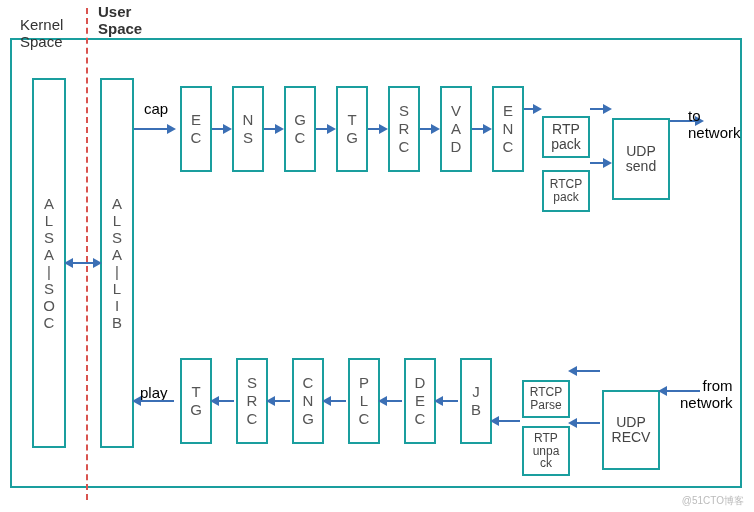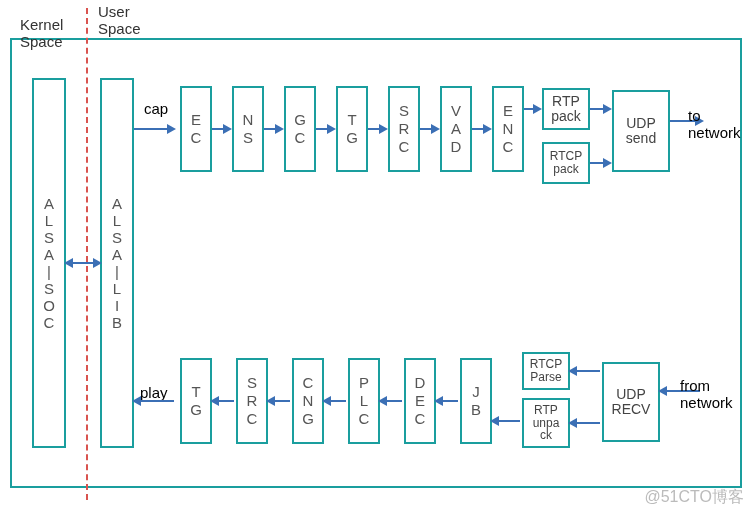--- a/index.html
+++ b/index.html
@@ -51,20 +51,21 @@
     position: absolute;
     border: 2px solid #1a9e9e;
     box-sizing: border-box;
     display: flex;
     align-items: center;
     justify-content: center;
     font-size: 14px;
     text-align: center;
     color: #444;
     background: #fff;
+    margin-top: 28px;
   }
   .sbox .inner { line-height: 1.05; }
   .lbl {
     position: absolute;
     font-size: 15px;
     color: #000000;
   }
   .arrow-h {
     position: absolute;
     height: 0;
@@ -96,33 +97,33 @@
   .arrow-dbl::before {
     left: -2px; top: -6px;
     border-top: 5px solid transparent;
     border-bottom: 5px solid transparent;
     border-right: 9px solid #3b6fb5;
   }
   .watermark {
     position: absolute;
     right: 10px;
     bottom: 4px;
-    font-size: 16px;
+    font-size: 10px;
     color: #bbb;
   }
 </style>
 </head>
 <body>
 
 <div class="outer-border"></div>
 <div class="dashed"></div>
 
 <div class="hdr" style="left:20px;top:16px;white-space:pre;">Kernel
 Space</div>
-<div class="hdr" style="left:98px;top:3px;white-space:pre;">User
+<div class="hdr" style="left:98px;top:3px;white-space:pre;font-weight:bold;">User
 Space</div>
 
 <div class="vbox" style="left:32px;top:78px;width:34px;height:370px;"></div>
 <div style="position:absolute;left:32px;top:78px;width:34px;height:370px;display:flex;align-items:center;justify-content:center;">
   <div style="display:flex;flex-direction:column;align-items:center;font-size:15px;color:#555;">
     <span>A</span>
       <span>L</span>
       <span>S</span>
       <span>A</span>
       <span>|</span>
@@ -260,16 +261,16 @@
 <div class="arrow-h arrow-left" style="left:570px;top:422px;width:30px;"></div>
 <div class="sbox" style="left:522px;top:352px;width:48px;height:38px;font-size:12px;">
     <div class="inner">RTCP<br>Parse</div>
   </div>
 <div class="arrow-h arrow-left" style="left:570px;top:370px;width:30px;"></div>
 
 <div class="sbox" style="left:602px;top:362px;width:58px;height:80px;">
     <div class="inner">UDP<br>RECV</div>
   </div>
 <div class="arrow-h arrow-left" style="left:660px;top:390px;width:40px;"></div>
-<div class="lbl" style="left:680px;top:378px;line-height:1.1;white-space:pre;text-align:left;">from
+<div class="lbl" style="left:680px;top:378px;line-height:1.1;white-space:pre;text-align:right;">from
 network</div>
 
 <div class="watermark">@51CTO博客</div>
 
 </body></html>

